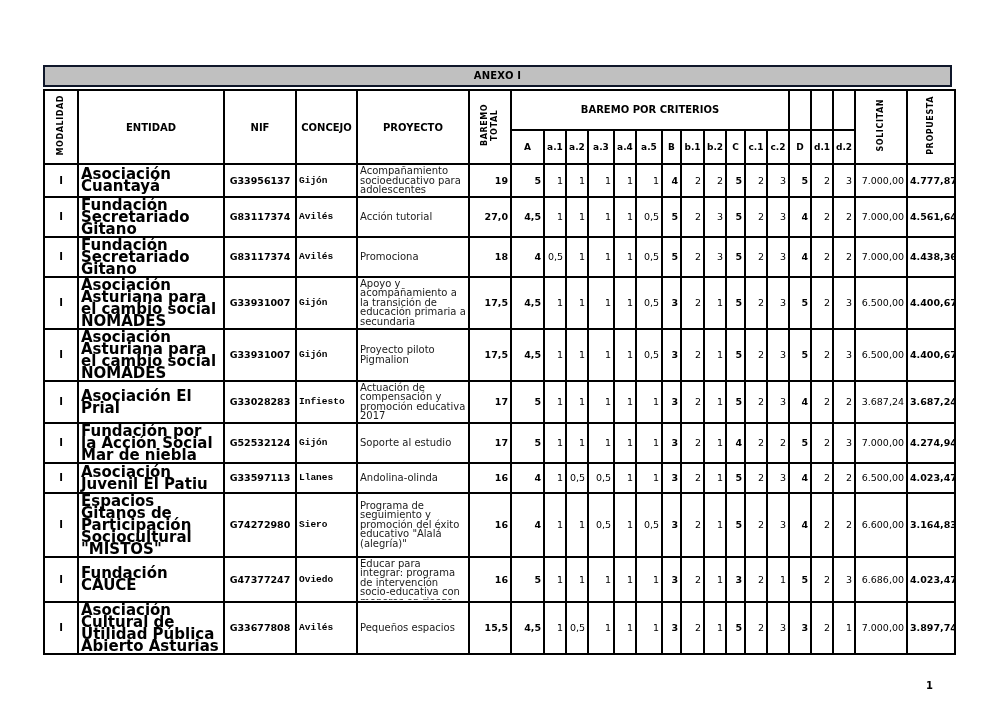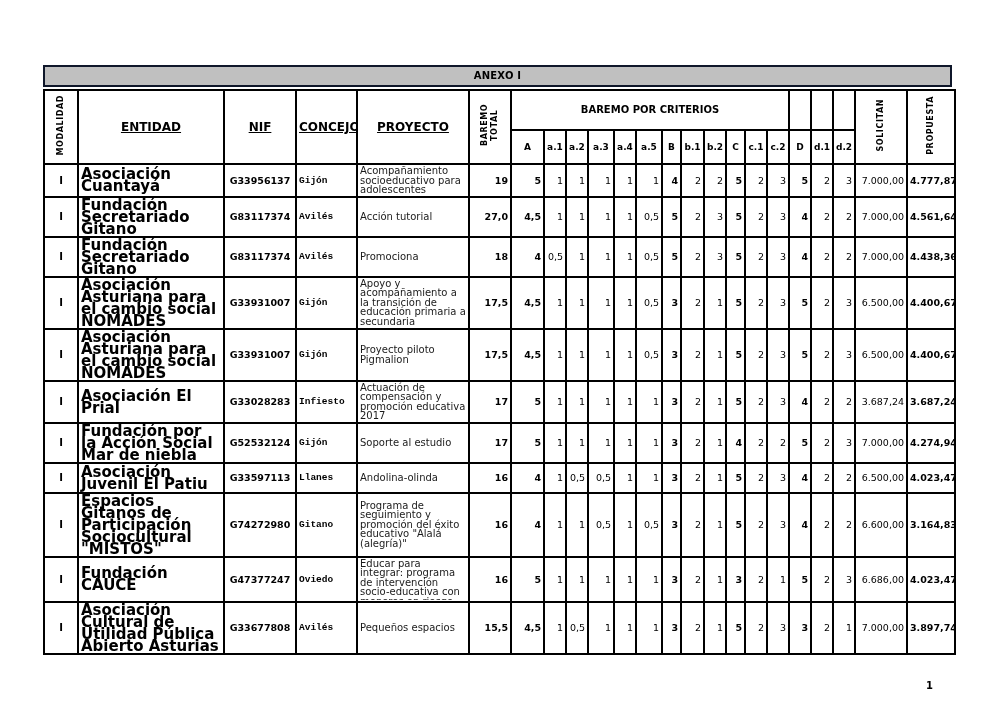--- a/index.html
+++ b/index.html
@@ -39,21 +39,21 @@
   }
   
   th.thin, td.thin { border-left-width: 1px; border-right-width: 1px; }
   th.thinb { border-bottom-width: 1px; }
 
   thead th { text-align: center; font-weight: bold; }
   tr.hrow1 { height: 40px; }
   tr.hrow2 { height: 34px; }
   tr.hrow2 th { font-size: 9px; padding: 2px 1px; }
 
-  .hlabel { font-size: 12px; text-decoration: underline; }
+  .hlabel { font-size: 10px; }
   .span-h { font-size: 10px; line-height: 12px; border-bottom-width: 1px; }
 
   .vert {
     display: inline-block;
     writing-mode: vertical-rl;
     transform: rotate(180deg);
     font-size: 8px;
     font-weight: bold;
     letter-spacing: 0.6px;
     line-height: 1.15;
@@ -366,21 +366,21 @@
     <td class="num thin">2</td>
     <td class="num thin">2</td>
     <td class="num">6.500,00</td>
     <td class="num bold">4.023,47</td>
   </tr>
 
   <tr>
     <td class="mod">I</td>
     <td class="ent">Espacios Gitanos de Participación Sociocultural "MISTÓS"</td>
     <td class="nif">G74272980</td>
-    <td class="con">Gitano</td>
+    <td class="con">Siero</td>
     <td class="pro">
             <div class="protext">Programa de seguimiento y promoción del éxito educativo "Alalá (alegría)"</div>
           </td>
     <td class="num bold">16</td>
     <td class="num bold thin">4</td>
     <td class="num thin">1</td>
     <td class="num thin">1</td>
     <td class="num thin">0,5</td>
     <td class="num thin">1</td>
     <td class="num thin">0,5</td>

